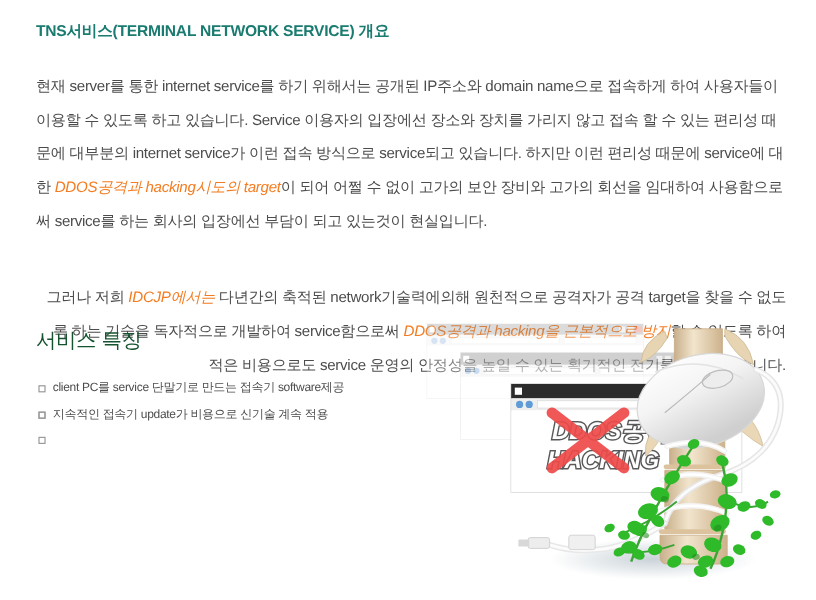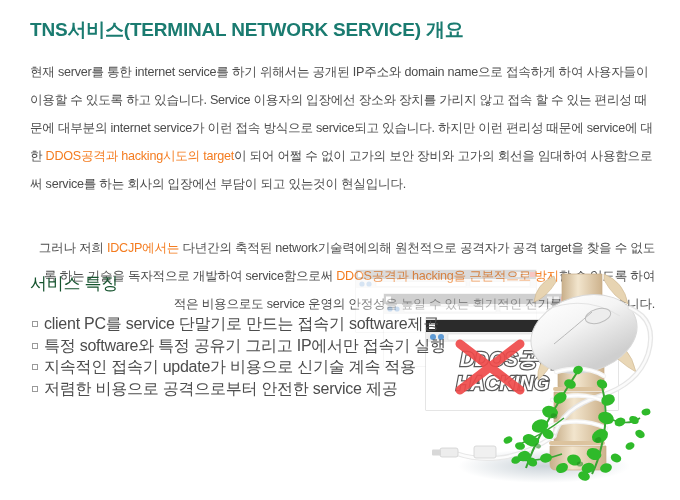--- a/index.html
+++ b/index.html
@@ -15,41 +15,41 @@
     font-family: "Liberation Sans", "DejaVu Sans", sans-serif;
     color: #4a4a4a;
     -webkit-font-smoothing: antialiased;
   }
 
   
   .page-title {
     position: absolute;
     left: 30px;
     top: 17px;
-    font-size: 19px;
+    font-size: 13px;
     font-weight: bold;
     color: #1a7b70;
     letter-spacing: -0.2px;
     white-space: nowrap;
   }
 
   
   .intro {
     position: absolute;
     left: 30px;
     top: 58px;
     width: 625px;
     font-size: 12.6px;
     line-height: 28px;
     color: #4c4c4c;
     letter-spacing: -0.25px;
   }
   .intro p { margin: 0; }
   .intro p.second { margin-top: 36px; text-align: right; }
-  .hl { color: #f47c20; }
+  .hl { color: #f47c20; font-style: italic; }
 
   
   .section-title {
     position: absolute;
     left: 30px;
     top: 272px;
     font-size: 17px;
     font-weight: normal;
     color: #14532d;
     letter-spacing: -0.3px;
@@ -60,21 +60,21 @@
     left: 30px;
     top: 313px;
     margin: 0;
     padding: 0;
     list-style: none;
     z-index: 5;
   }
   .feature-list li {
     position: relative;
     padding-left: 14px;
-    font-size: 16px;
+    font-size: 10px;
     line-height: 21.5px;
     color: #4c4c4c;
     letter-spacing: -0.25px;
     white-space: nowrap;
   }
   .bullet-sq {
     position: absolute;
     left: 2px;
     top: 8px;
     width: 4px;
@@ -106,38 +106,30 @@
 
   <p class="second"><span>그러나 저희 </span><span class="hl">IDCJP에서는</span><span> 다년간의 축적된 network기술력에의해 원천적으로 공격자가 공격 target을 찾을 수 없도록 하는 기술을 독자적으로 개발하여 service함으로써 </span><span class="hl">DDOS공격과 hacking을 근본적으로 방지</span><span>할 수 있도록 하여 적은 비용으로도 service 운영의 안정성을 높일 수 있는 획기적인 전기를 마련하였습니다.</span></p>
 </div>
 
 <div class="section-title">서비스 특징</div>
 
 <ul class="feature-list">
   <li>
     <span class="bullet-sq"></span>
     <span>client PC를 service 단말기로 만드는 접속기 software제공</span>
-  </li>
-  <li>
-    <span class="bullet-sq"></span>
-    <span>특정 software와 특정 공유기 그리고 IP에서만 접속기 실행</span>
   </li>
   <li>
     <span class="bullet-sq"></span>
   </li>
   <li>
     <span class="bullet-sq"></span>
     <span>지속적인 접속기 update가 비용으로 신기술 계속 적용</span>
   </li>
   <li>
     <span class="bullet-sq"></span>
-  </li>
-  <li>
-    <span class="bullet-sq"></span>
-    <span>저렴한 비용으로 공격으로부터 안전한 service 제공</span>
   </li>
 </ul>
 
 <div class="illustration">
 <svg width="332" height="232" viewBox="0 0 332 232" xmlns="http://www.w3.org/2000/svg">
   <defs>
     <linearGradient id="mouseGrad" x1="0" y1="0" x2="0.3" y2="1">
       <stop offset="0%" stop-color="#ffffff"></stop>
       <stop offset="45%" stop-color="#f4f4f4"></stop>
       <stop offset="100%" stop-color="#cfcfcf"></stop>

